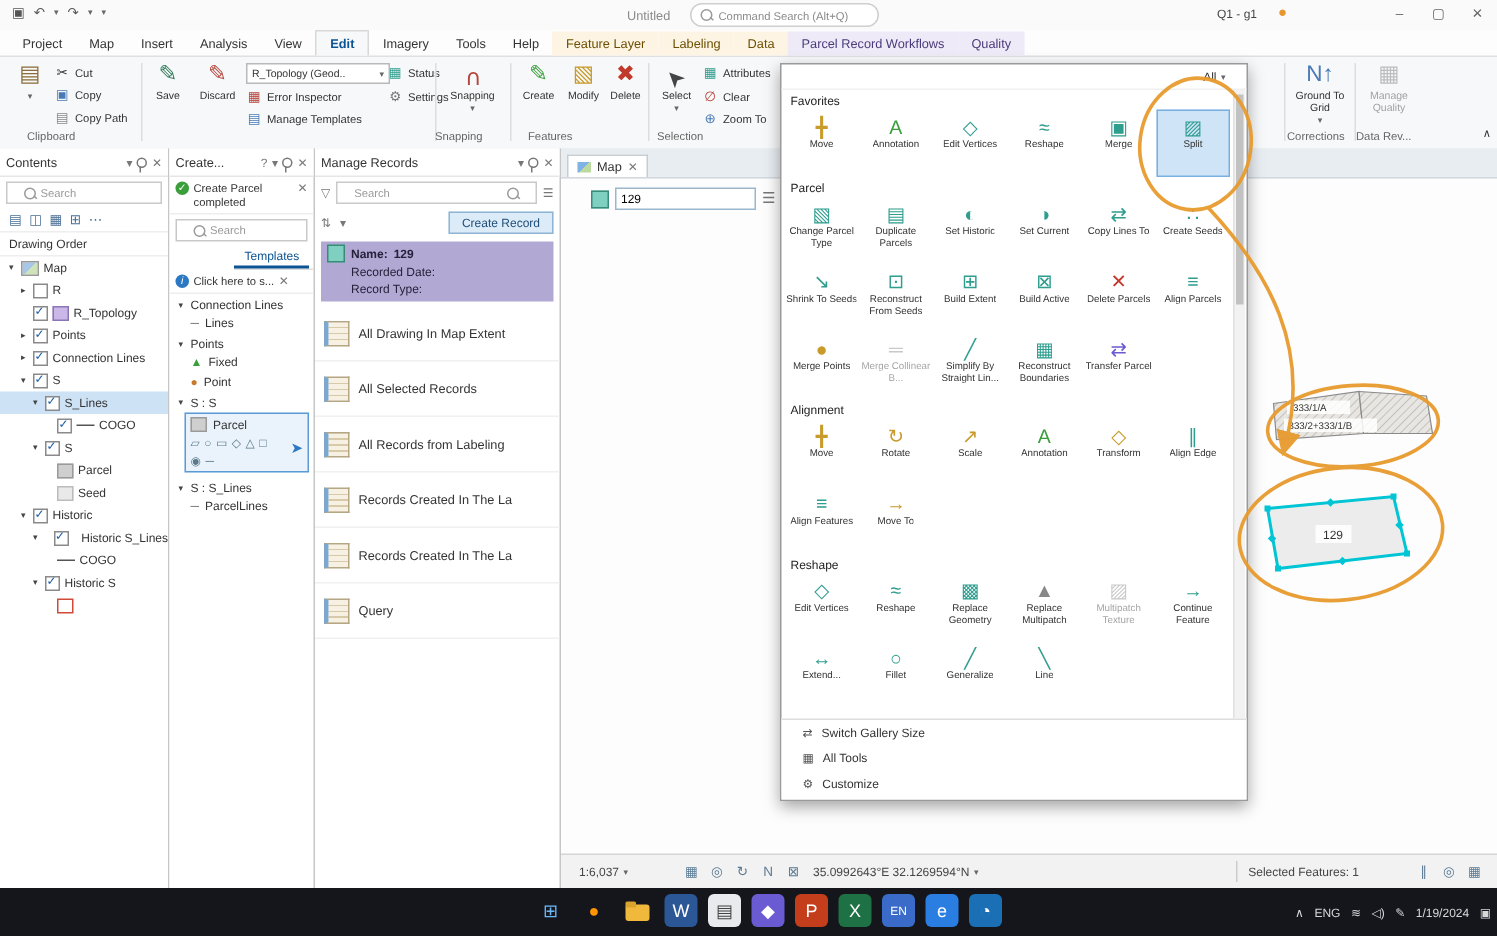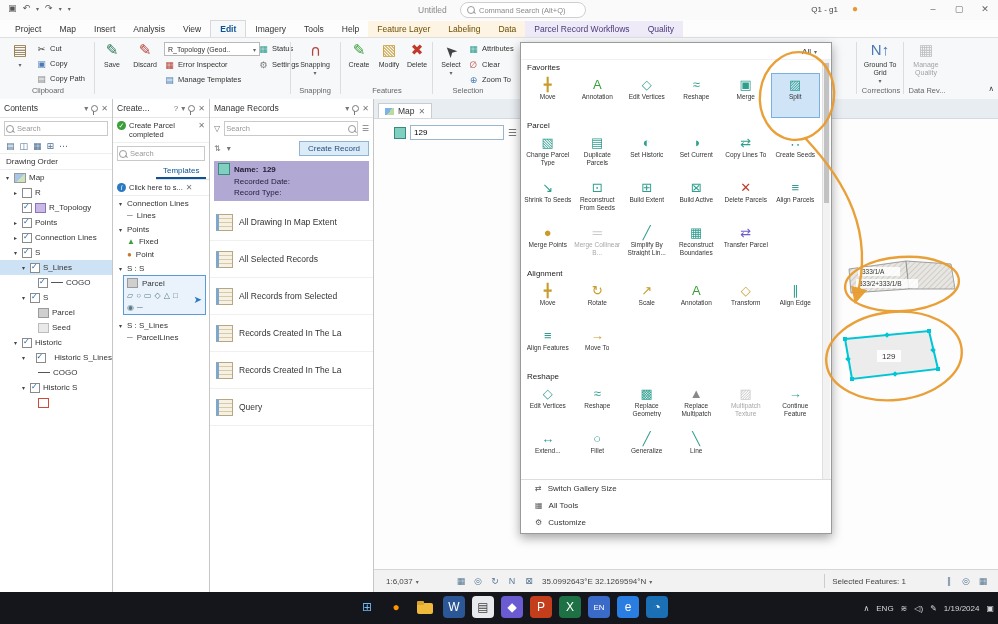--- a/index.html
+++ b/index.html
@@ -23,32 +23,32 @@
   .rtab.active{color:#0b5394;font-weight:bold;background:#f7f8f9;border:1px solid #d8d8d8;border-bottom:none;}
   .rtab.ctx-layer{background:#fdf4e3;color:#6b4e00;}
   .rtab.ctx-parcel{background:#eeeaf7;color:#4a3a7a;}
   
   #ribbon{position:absolute;left:0;top:38px;width:998px;height:61px;background:#f7f8f9;border-bottom:1px solid #cfcfcf;}
   .rsep{position:absolute;top:4px;width:1px;height:52px;background:#dddddd;}
   .rbig{position:absolute;top:3px;width:30px;height:46px;display:flex;flex-direction:column;align-items:center;justify-content:flex-start;font-size:7px;color:#333;text-align:center;line-height:8px;}
   .rbig .ric{font-size:15px;line-height:18px;height:20px;}
   .rsm{position:absolute;display:flex;align-items:center;gap:3px;font-size:7.5px;color:#333;height:13px;}
   .rsm .ric{font-size:9px;width:11px;text-align:center;}
-  .grplabel{position:absolute;top:48px;font-size:7.5px;color:#666;text-align:center;}
+  .grplabel{position:absolute;top:48px;font-size:7.5px;color:#666;}
   .dropbox{position:absolute;background:#fff;border:1px solid #b9b9b9;font-size:7px;color:#333;display:flex;align-items:center;padding:0 3px;height:12px;justify-content:space-between;}
   .caret{color:#666;font-size:6px;}
   .disabled{opacity:.45;}
   
   .panel{position:absolute;top:99px;height:493px;background:#fff;border-right:1px solid #c6c6c6;box-sizing:border-box;}
   .phead{height:18px;display:flex;align-items:center;padding:0 4px;font-size:8.5px;color:#333;background:#fff;border-bottom:1px solid #e6e6e6;gap:3px;}
   .phead .ttl{flex:1;font-weight:bold;font-weight:normal;}
   .hic{color:#777;font-size:8px;}
   .pin{width:5px;height:5px;border:1px solid #777;border-radius:50%;position:relative;}
   .pin::after{content:"";position:absolute;left:1px;top:5px;width:1px;height:4px;background:#777;}
-  .psearch{margin:3px 4px;height:13px;border:1px solid #c9c9c9;background:#fff;display:flex;align-items:center;padding:0 1px;gap:3px;color:#999;font-size:7.5px;}
+  .psearch{margin:3px 4px;height:13px;border:1px solid #c9c9c9;background:#fff;display:flex;align-items:center;padding:0 11px;gap:3px;color:#999;font-size:7.5px;}
   
   #contents-toolbar{display:flex;gap:5px;padding:2px 6px;border-bottom:1px solid #eee;color:#4a6f94;font-size:9px;align-items:center;}
   #drawing-order{padding:3px 6px;font-size:8px;color:#333;border-bottom:1px solid #eee;}
   .trow{display:flex;align-items:center;height:15px;gap:3px;padding-left:4px;white-space:nowrap;font-size:8px;}
   .trow.sel{background:#cde2f5;}
   .exp{width:7px;color:#444;font-size:6px;text-align:center;flex:0 0 auto;}
   .cb{width:8px;height:8px;border:1px solid #8a8a8a;background:#fff;flex:0 0 auto;position:relative;}
   .cb.on::after{content:"✓";position:absolute;left:0px;top:-2px;font-size:8px;color:#1d5fa8;}
   .sw{flex:0 0 auto;}
   .sw-map{width:10px;height:8px;background:linear-gradient(135deg,#a8c6e8 50%,#cfe3bb 50%);border:1px solid #999;}
@@ -488,21 +488,21 @@
         <div class="rec-row" data-interactable="true">
           <span class="rec-ic" data-interactable="false"></span>
           <span data-interactable="false">All Drawing In Map Extent</span>
         </div>
         <div class="rec-row" data-interactable="true">
           <span class="rec-ic" data-interactable="false"></span>
           <span data-interactable="false">All Selected Records</span>
         </div>
         <div class="rec-row" data-interactable="true">
           <span class="rec-ic" data-interactable="false"></span>
-          <span data-interactable="false">All Records from Selected</span>
+          <span data-interactable="false">All Records from Labeling</span>
         </div>
         <div class="rec-row" data-interactable="true">
           <span class="rec-ic" data-interactable="false"></span>
           <span data-interactable="false">Records Created In The La</span>
         </div>
         <div class="rec-row" data-interactable="true">
           <span class="rec-ic" data-interactable="false"></span>
           <span data-interactable="false">Records Created In The La</span>
         </div>
         <div class="rec-row" data-interactable="true">

